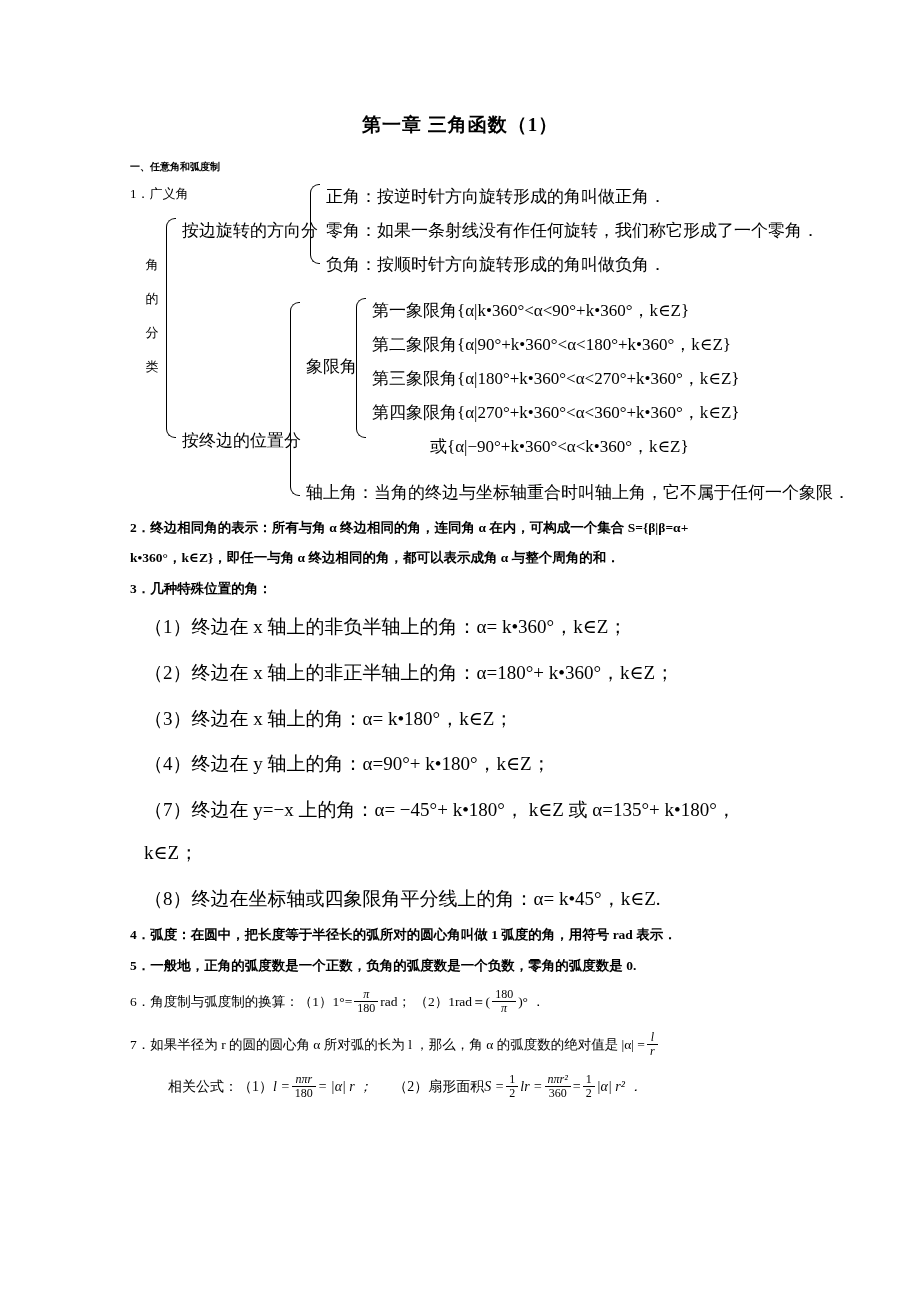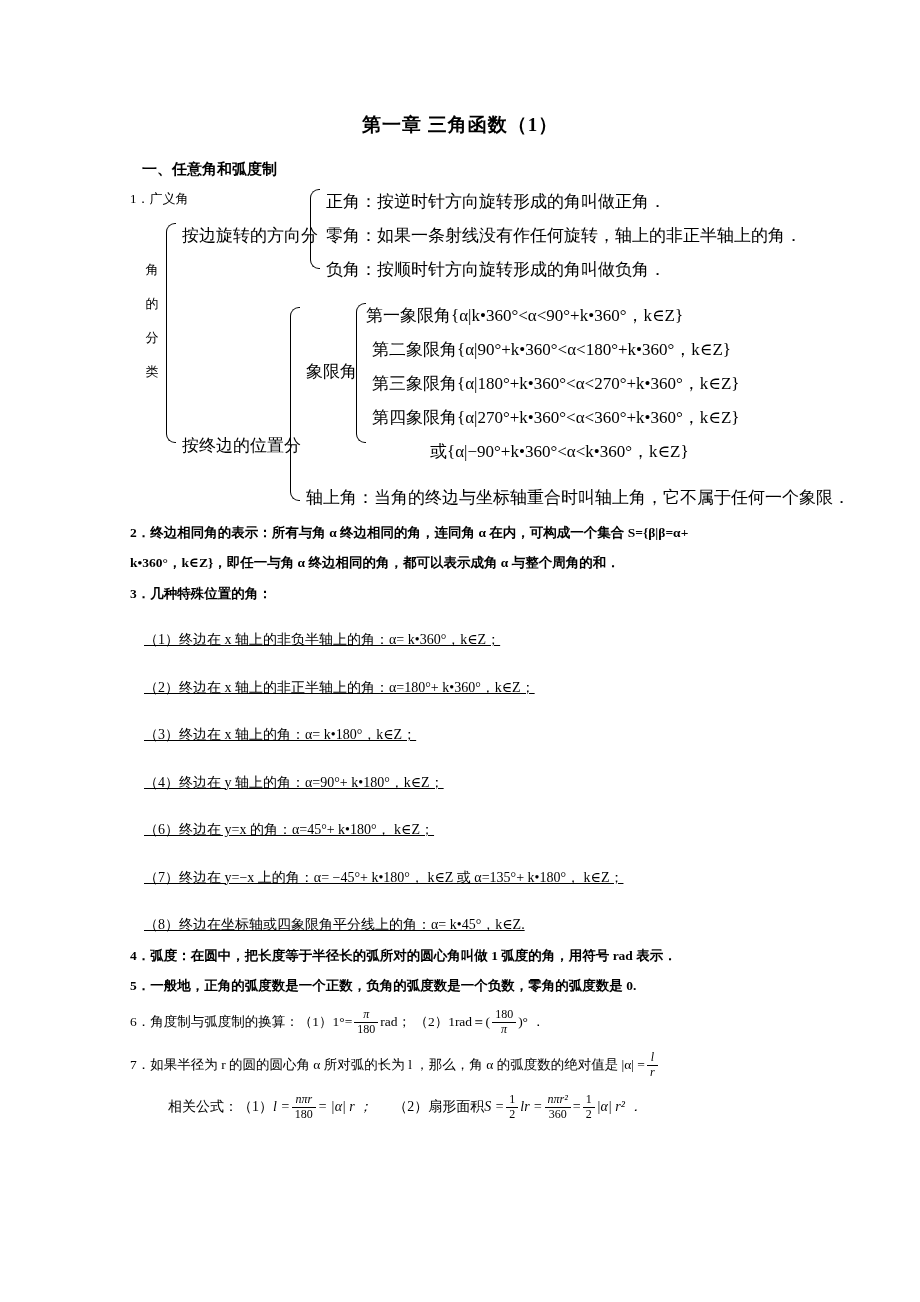--- a/index.html
+++ b/index.html
@@ -29,36 +29,35 @@
     width: 660px;
   }
   .doc-title {
     text-align: center;
     font-size: 19px;
     font-weight: bold;
     letter-spacing: 1px;
     margin: 0 0 22px 0;
   }
   .section-head {
-    font-size: 15px;
+    font-size: 10px;
     font-weight: bold;
-    margin: 0 0 10px 12px;
+    margin: 0 0 10px 0;
   }
   .para {
     font-size: 13.5px;
     line-height: 2.1;
     margin: 0 0 2px 0;
     font-weight: bold;
   }
   .sub {
-    font-size: 14px;
+    font-size: 19px;
     line-height: 2.25;
-    margin: 16px 0 1px 0;
+    margin: 3px 0 1px 0;
     padding-left: 14px;
-    text-decoration: underline;
   }
   i, .ital {
     font-style: italic;
   }
 
   
   .tree {
     position: relative;
     font-size: 13px;
     line-height: 1.55;
@@ -135,45 +134,44 @@
         <div>类</div>
       </div>
 
       <div class="brace" style="left:36px; top:34px; height:218px;"></div>
 
       <div class="t-line" style="left:52px; top:34px;">按边旋转的方向分</div>
       <div class="t-line" style="left:52px; top:244px;">按终边的位置分</div>
 
       <div class="brace" style="left:180px; top:0px; height:78px;"></div>
       <div class="t-line" style="left:196px; top:0px;">正角：按逆时针方向旋转形成的角叫做正角．</div>
-      <div class="t-line" style="left:196px; top:34px;">零角：如果一条射线没有作任何旋转，轴上的非正半轴上的角．</div>
+      <div class="t-line" style="left:196px; top:34px;">零角：如果一条射线没有作任何旋转，我们称它形成了一个零角．</div>
       <div class="t-line" style="left:196px; top:68px;">负角：按顺时针方向旋转形成的角叫做负角．</div>
 
       <div class="brace" style="left:160px; top:118px; height:192px;"></div>
       <div class="t-line" style="left:176px; top:170px;">象限角</div>
       <div class="t-line" style="left:176px; top:296px;">轴上角：当角的终边与坐标轴重合时叫轴上角，它不属于任何一个象限．</div>
 
       <div class="brace" style="left:226px; top:114px; height:138px;"></div>
-      <div class="t-line" style="left:236px; top:114px;">第一象限角{α|k•360°&lt;α&lt;90°+k•360°，k∈Z}</div>
+      <div class="t-line" style="left:242px; top:114px;">第一象限角{α|k•360°&lt;α&lt;90°+k•360°，k∈Z}</div>
       <div class="t-line" style="left:242px; top:148px;text-align:center;">第二象限角{α|90°+k•360°&lt;α&lt;180°+k•360°，k∈Z}</div>
       <div class="t-line" style="left:242px; top:182px;">第三象限角{α|180°+k•360°&lt;α&lt;270°+k•360°，k∈Z}</div>
       <div class="t-line" style="left:242px; top:216px;">第四象限角{α|270°+k•360°&lt;α&lt;360°+k•360°，k∈Z}</div>
       <div class="t-line" style="left:300px; top:250px;">或{α|−90°+k•360°&lt;α&lt;k•360°，k∈Z}</div>
 
     </div>
 
     <div class="para">2．终边相同角的表示：所有与角 α 终边相同的角，连同角 α 在内，可构成一个集合 S={β|β=α+</div>
     <div class="para">k•360°，k∈Z}，即任一与角 α 终边相同的角，都可以表示成角 α 与整个周角的和．</div>
 
     <div class="para">3．几种特殊位置的角：</div>
     <div class="sub">（1）终边在 x 轴上的非负半轴上的角：α= k•360°，k∈Z；</div>
     <div class="sub">（2）终边在 x 轴上的非正半轴上的角：α=180°+ k•360°，k∈Z；</div>
     <div class="sub">（3）终边在 x 轴上的角：α= k•180°，k∈Z；</div>
     <div class="sub">（4）终边在 y 轴上的角：α=90°+ k•180°，k∈Z；</div>
-    <div class="sub">（6）终边在 y=x 的角：α=45°+ k•180°， k∈Z；</div>
     <div class="sub">（7）终边在 y=−x 上的角：α= −45°+ k•180°， k∈Z 或 α=135°+ k•180°， k∈Z；</div>
     <div class="sub">（8）终边在坐标轴或四象限角平分线上的角：α= k•45°，k∈Z.</div>
 
     <div class="para">4．弧度：在圆中，把长度等于半径长的弧所对的圆心角叫做 1 弧度的角，用符号 rad 表示．</div>
     <div class="para">5．一般地，正角的弧度数是一个正数，负角的弧度数是一个负数，零角的弧度数是 0.</div>
 
     <div class="mline" style="margin-top:6px;">
       <span>6．角度制与弧度制的换算：（1）1°=</span><span class="frac"><span class="num ital">π</span><span class="den">180</span></span><span>rad；        （2）1rad＝(</span><span class="frac"><span class="num">180</span><span class="den ital">π</span></span><span>)° ．</span>
     </div>
 

